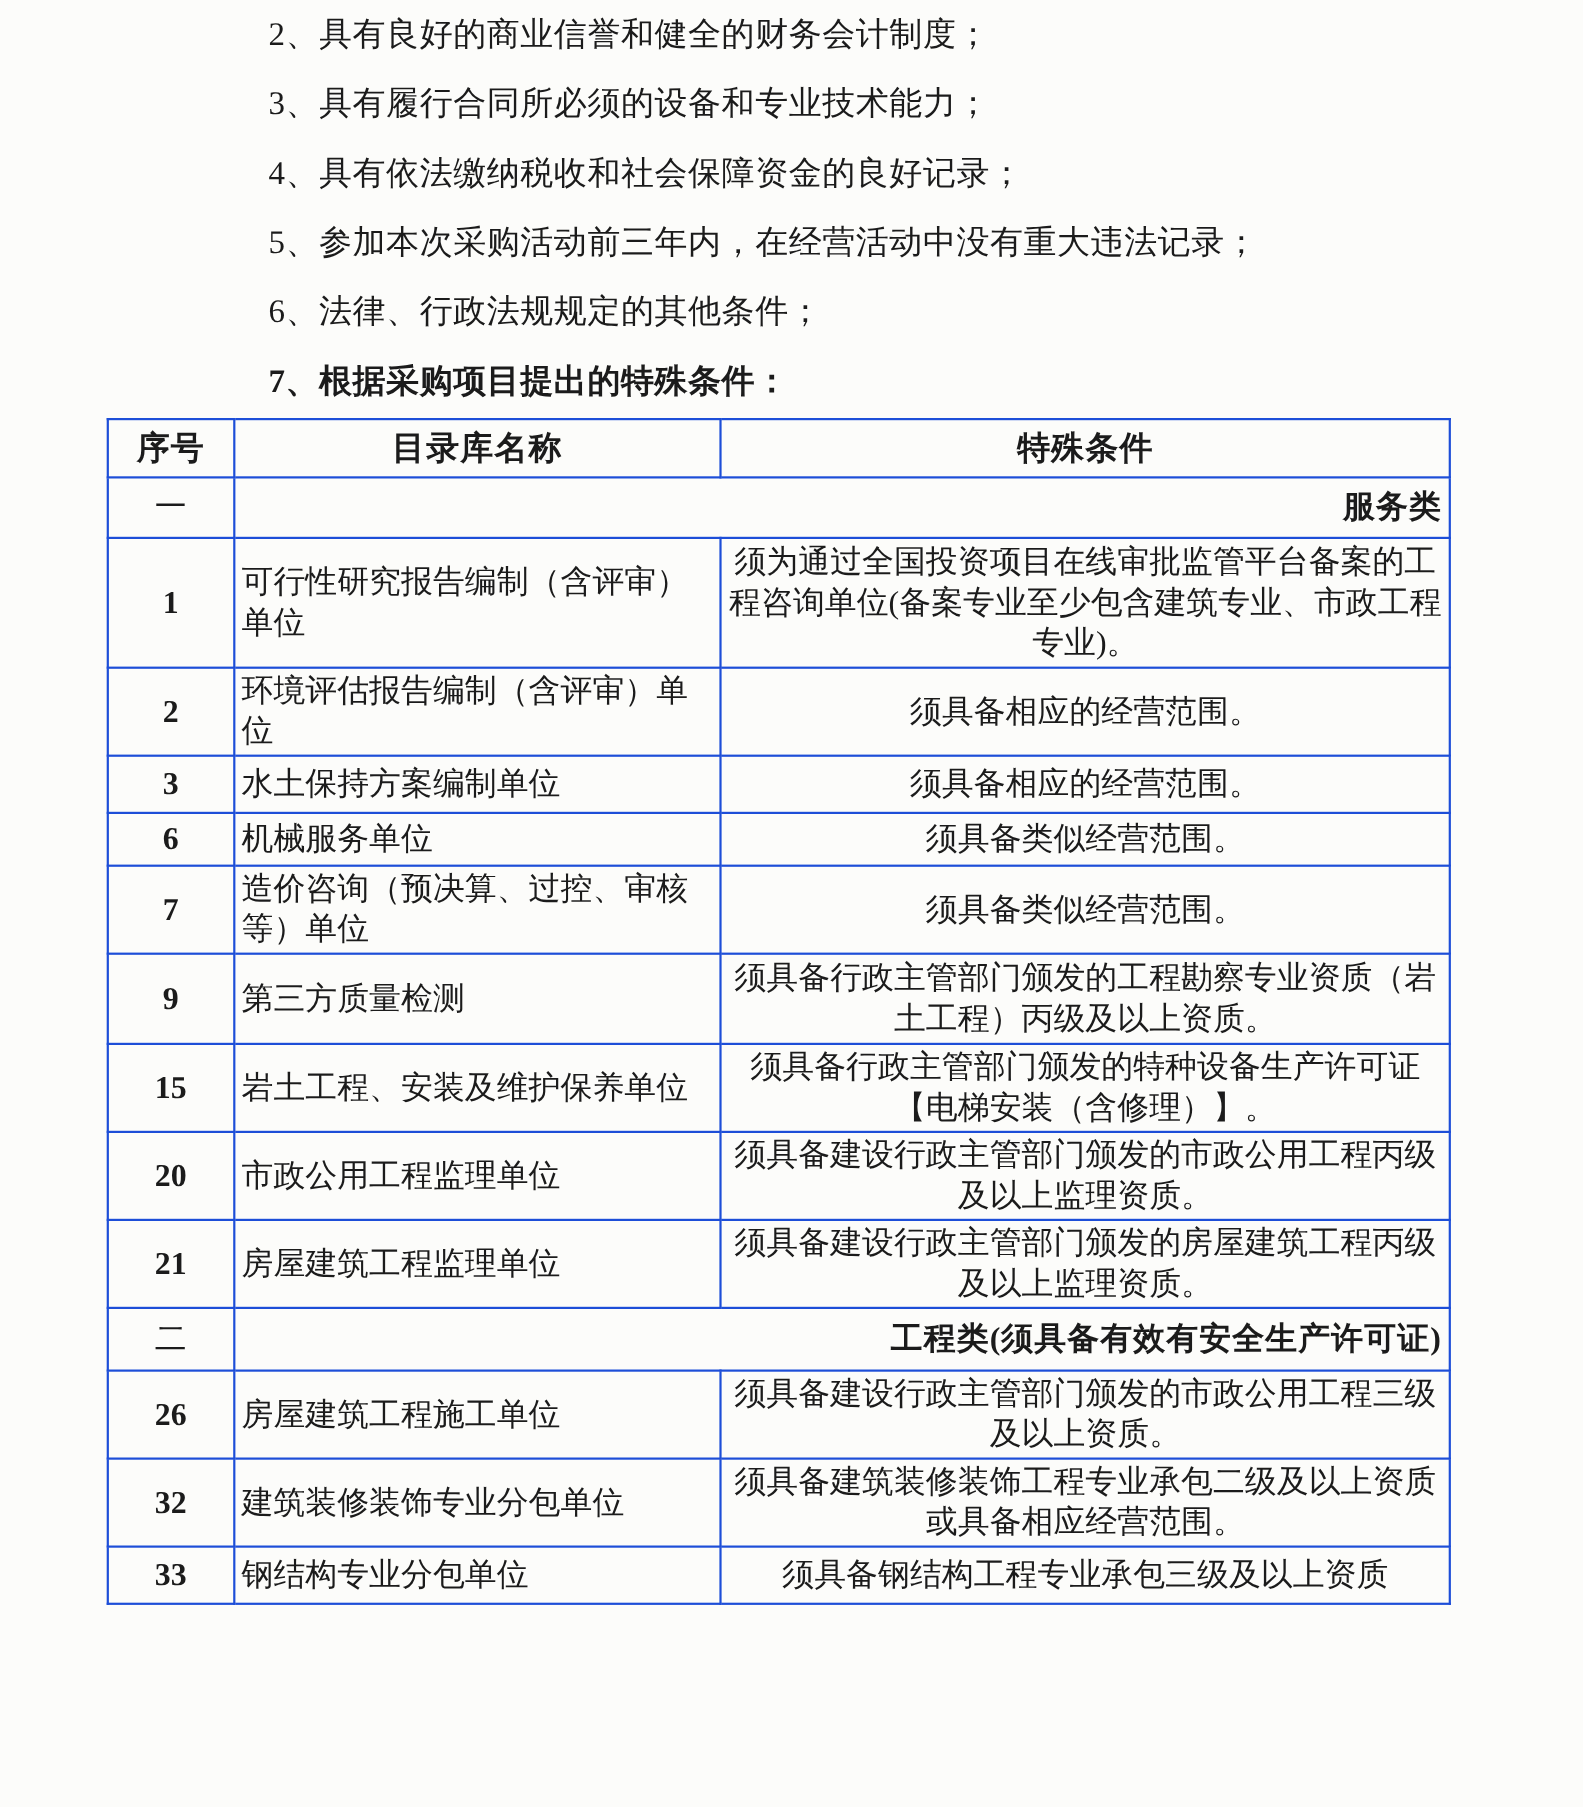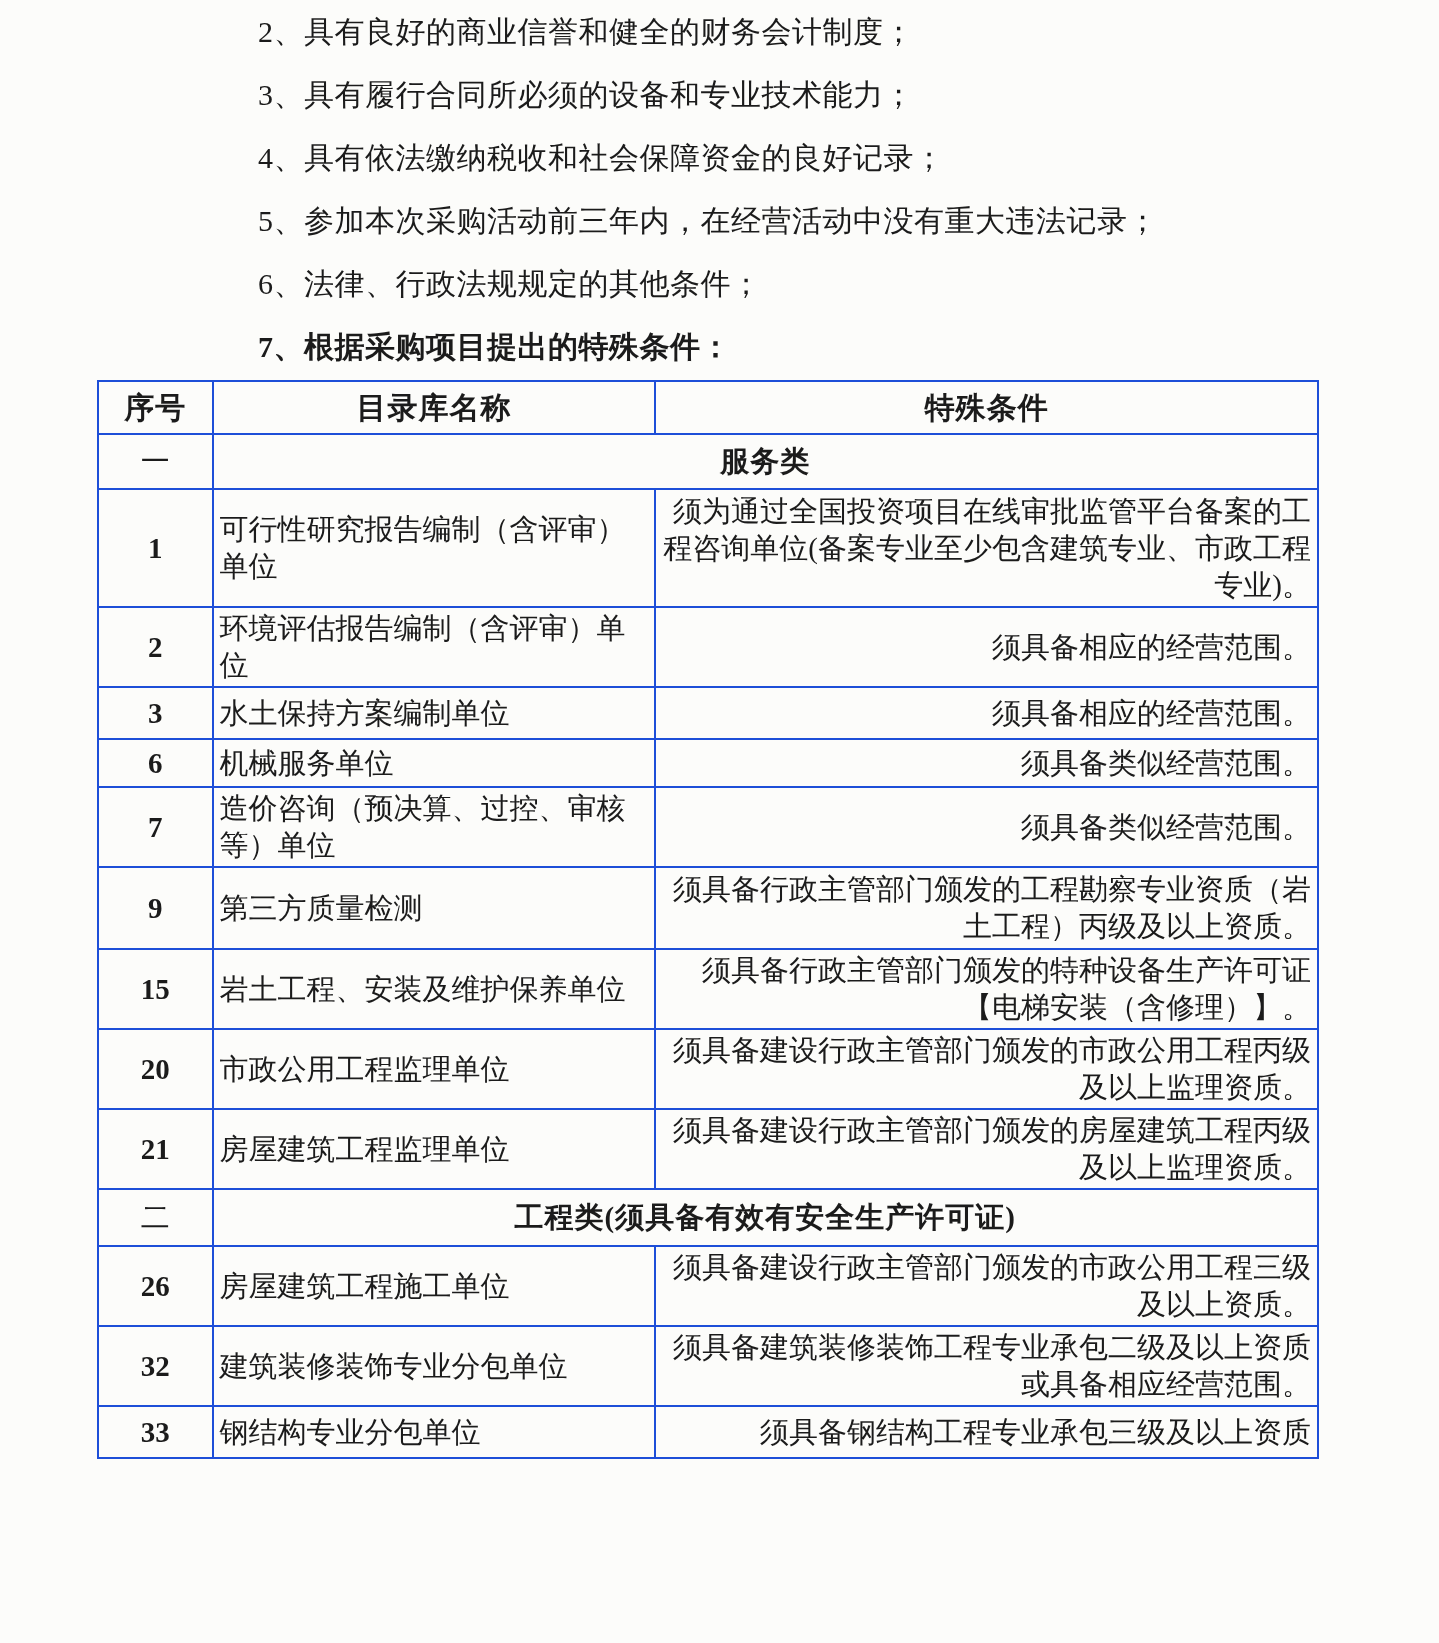--- a/index.html
+++ b/index.html
@@ -14,21 +14,21 @@
     margin: 0 auto;
     background: #fcfcfa;
     overflow: hidden;
     font-family: "Liberation Serif", "DejaVu Serif", serif;
     color: #1b1b1b;
   }
   
   .intro {
     position: absolute;
     top: 12px;
-    left: 258px;
+    left: 244px;
     right: 60px;
   }
   .intro p {
     margin: 0 0 23px 0;
     height: 40px;
     line-height: 40px;
     font-size: 30px;
     letter-spacing: 0.5px;
     white-space: nowrap;
   }
@@ -66,28 +66,28 @@
     text-align: center;
     font-weight: bold;
     font-size: 30px;
   }
   .cell-sec-no {
     text-align: center;
     font-weight: normal;
     font-size: 30px;
   }
   .cell-section {
-    text-align: center;
+    text-align: right;
     font-weight: bold;
     font-size: 30px;
     letter-spacing: 1px;
     margin-top: 16px;
   }
   .cell-name { text-align: left; }
-  .cell-cond { text-align: right; }
+  .cell-cond { text-align: center; }
 </style>
 </head>
 <body>
 
 <div class="page">
 
   <div class="intro">
     <p>2、具有良好的商业信誉和健全的财务会计制度；</p>
     <p>3、具有履行合同所必须的设备和专业技术能力；</p>
     <p>4、具有依法缴纳税收和社会保障资金的良好记录；</p>

